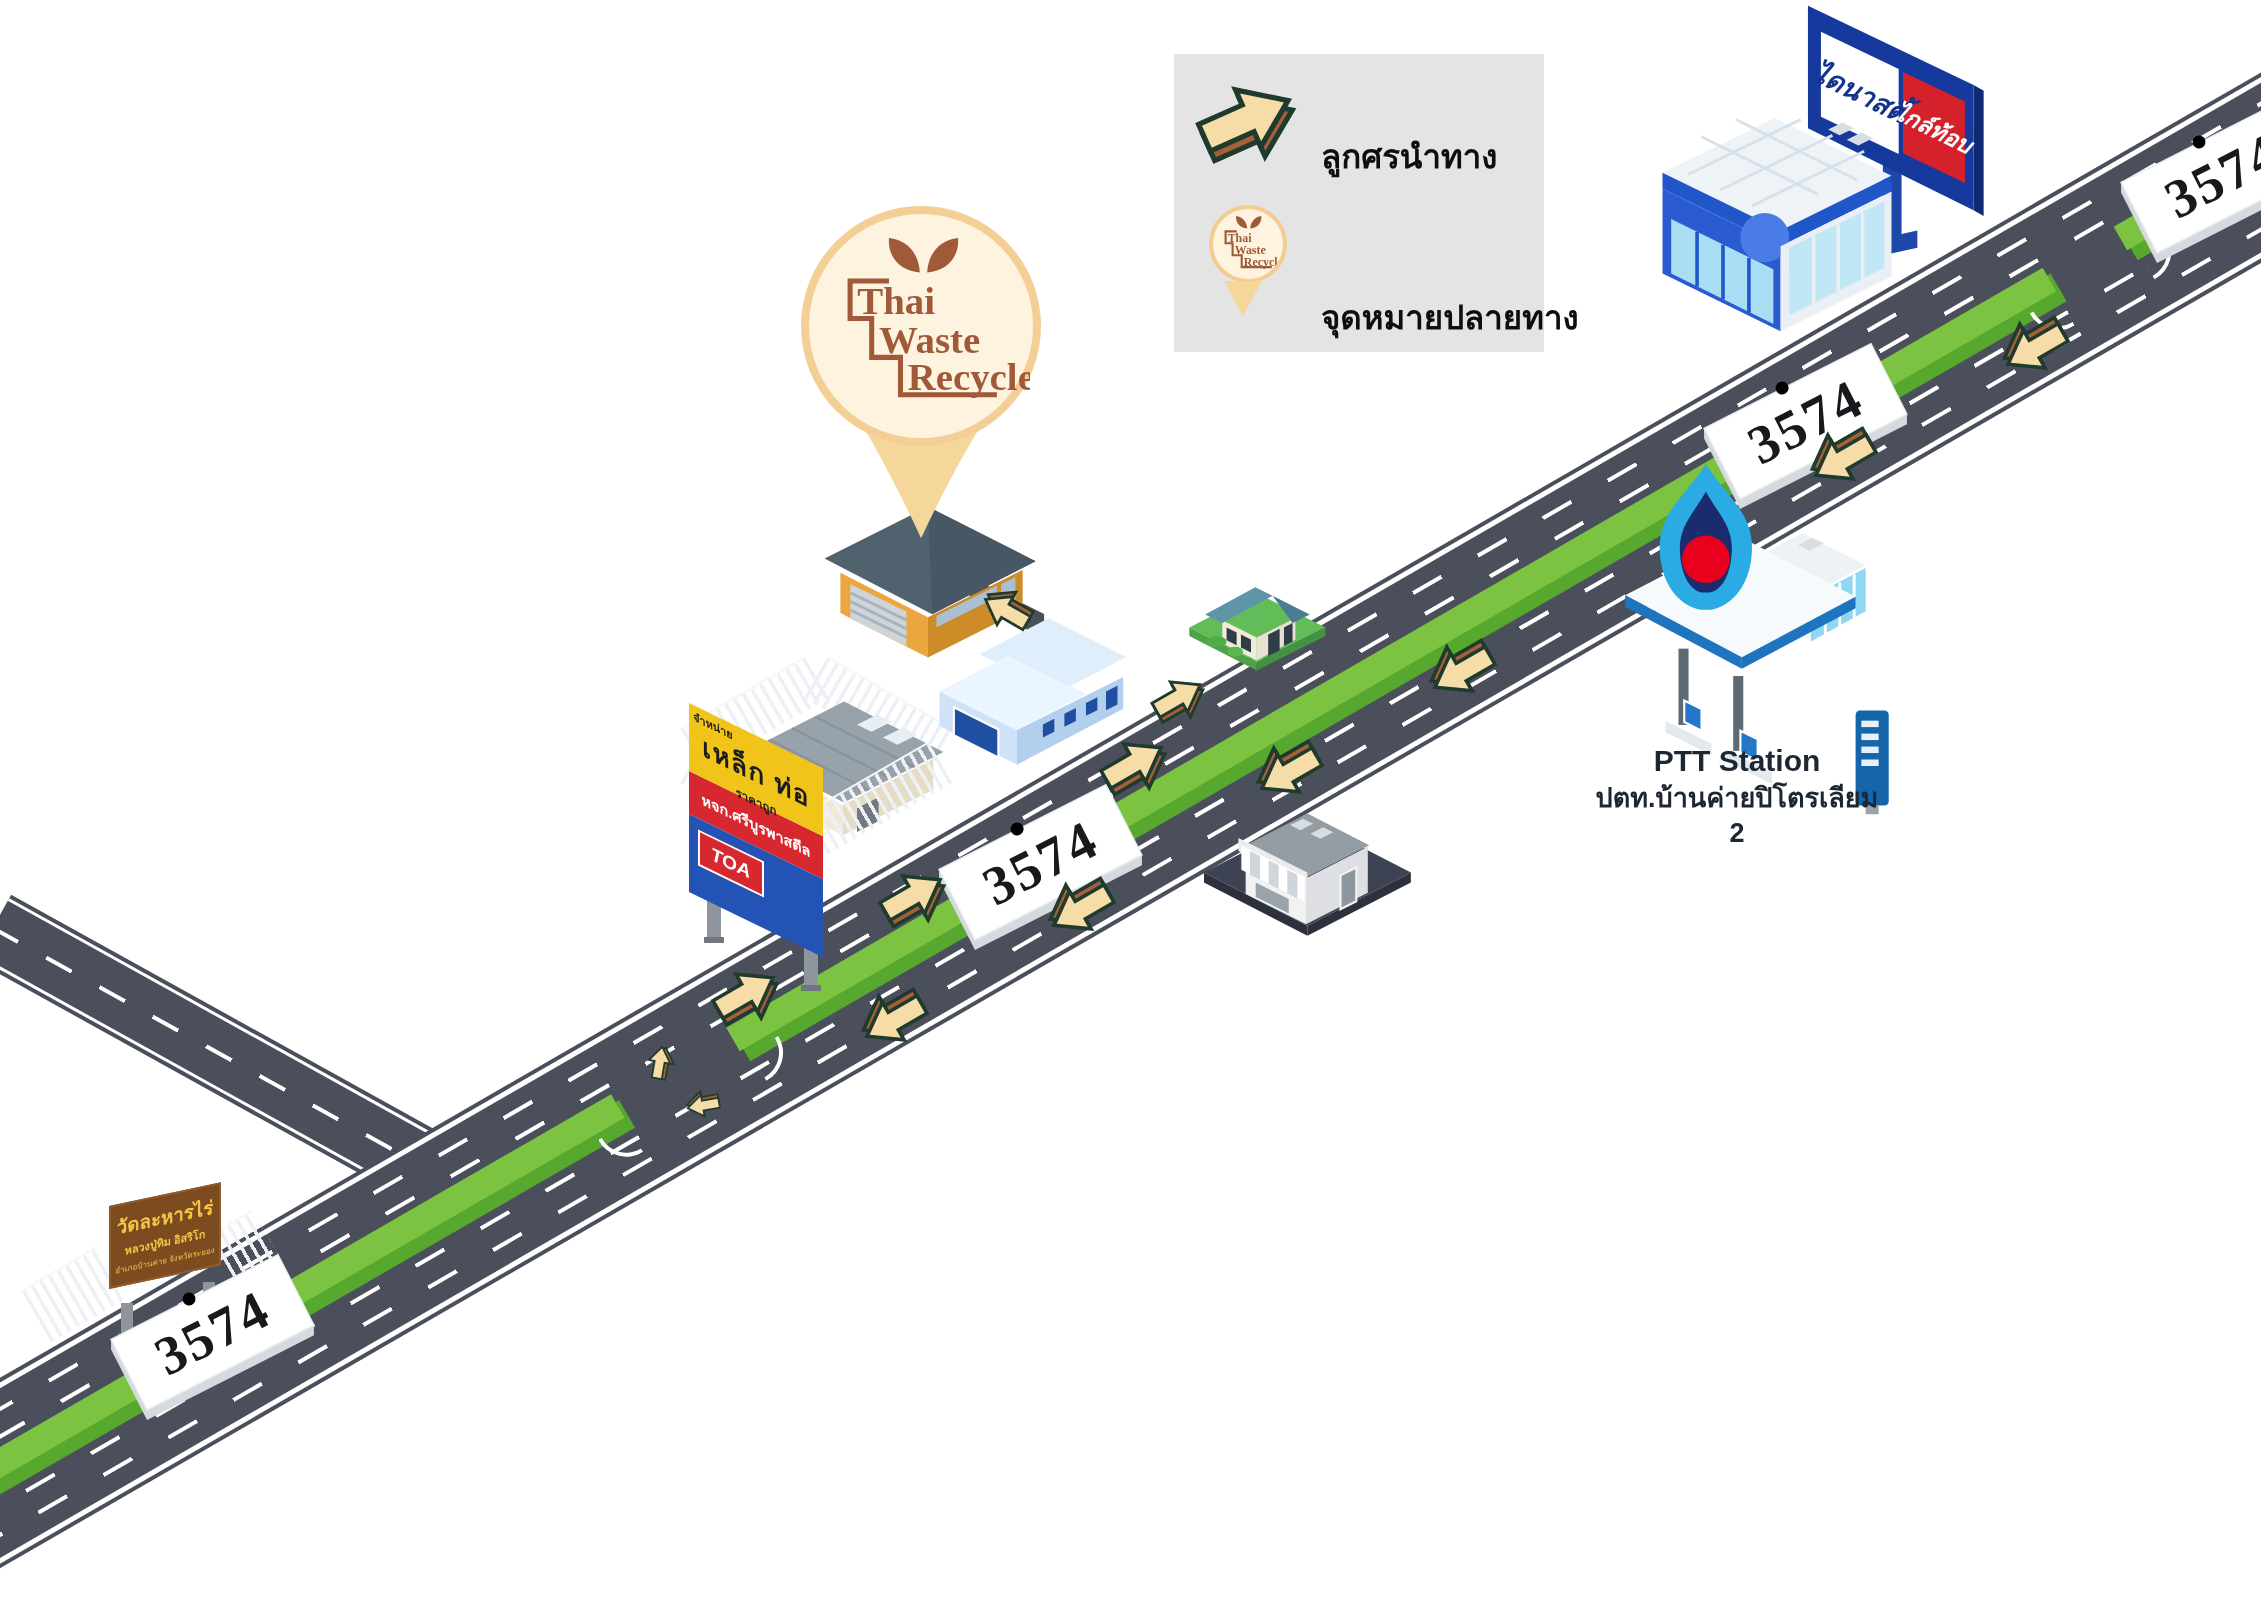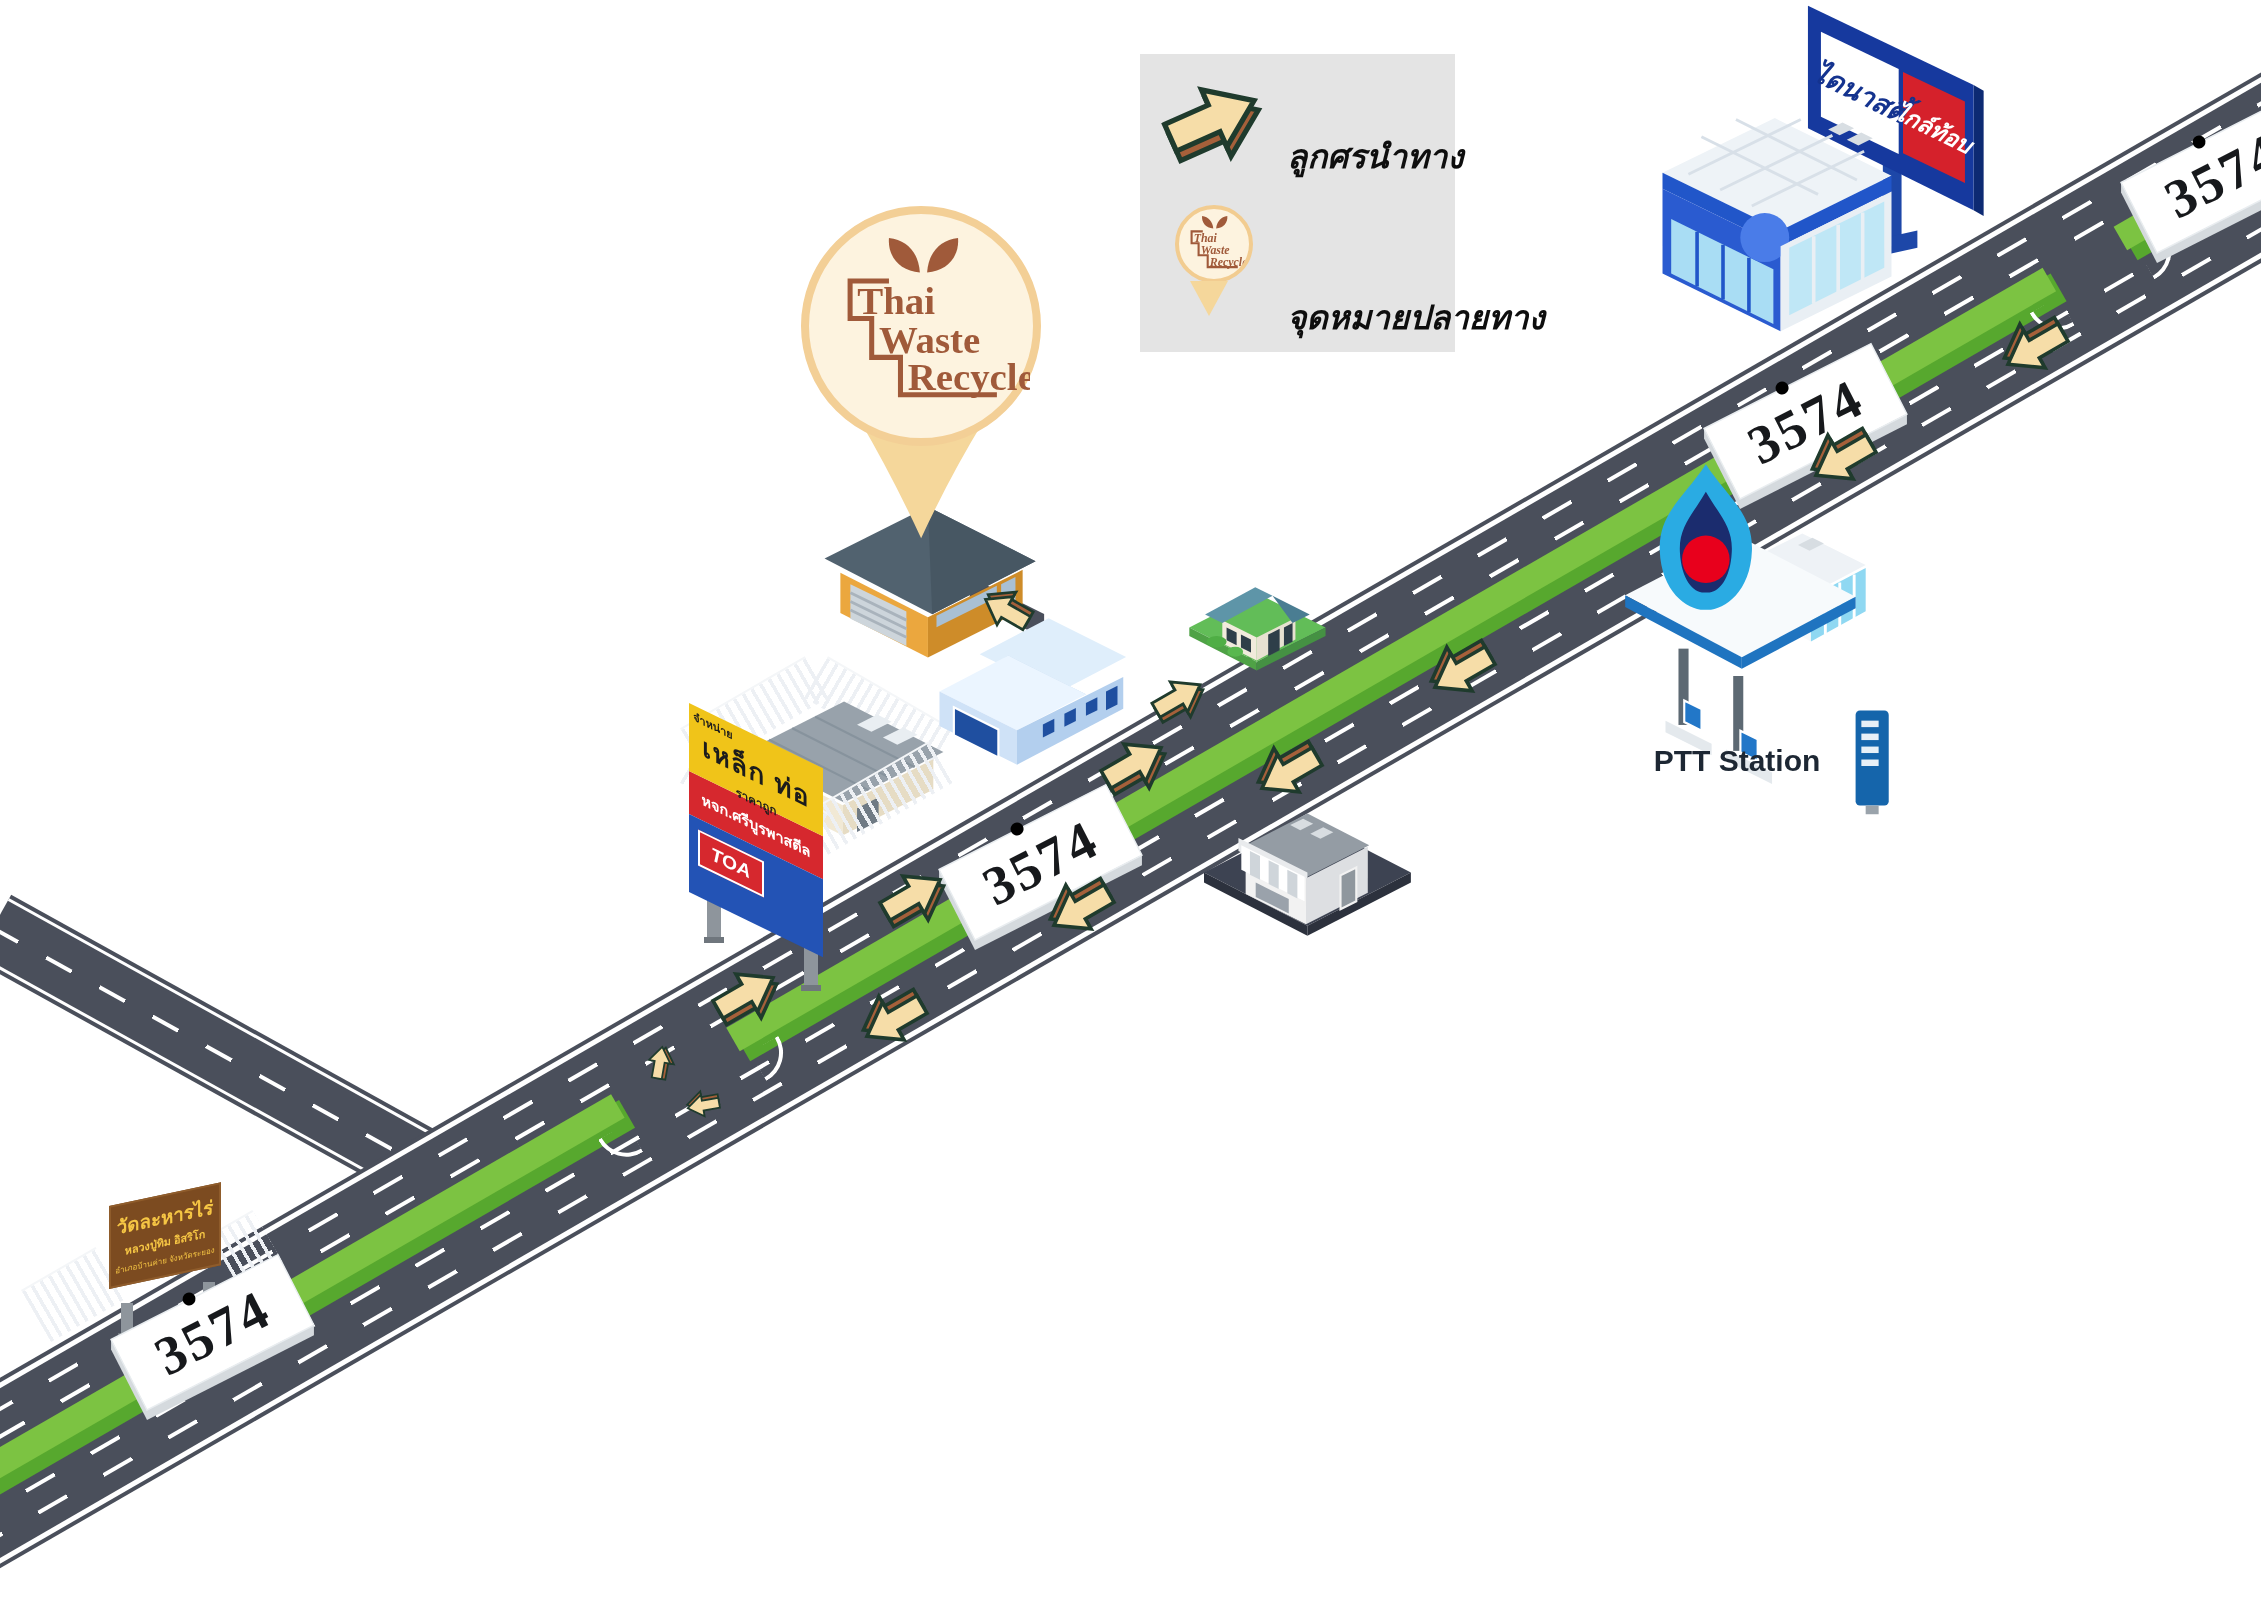--- a/index.html
+++ b/index.html
@@ -43,21 +43,21 @@
   .plate text{font-family:"Liberation Serif",serif;font-weight:bold;font-size:76px;fill:#17191c;letter-spacing:4px;}
 
   
   .balloon-tail{position:absolute;left:827px;top:403px;width:194px;height:151px;}
   .balloon{position:absolute;left:801px;top:206px;width:240px;height:240px;border-radius:50%;
            background:#fdf3df;border:8px solid #f3cf96;box-sizing:border-box;}
   .balloon-logo{position:absolute;left:817px;top:219px;width:213px;height:199px;}
   .balloon-logo text{font-family:"Liberation Serif",serif;font-weight:bold;fill:#a05a3a;}
 
   
-  .legend{position:absolute;left:1140px;top:54px;width:315px;height:298px;background:#e4e4e4;color:#0e0e0e;font-style:italic;}
+  .legend{position:absolute;left:1174px;top:54px;width:370px;height:298px;background:#e4e4e4;color:#0e0e0e;}
   .legend .lg-arrow{position:absolute;left:21.6px;top:27px;width:108px;height:93px;transform:rotate(-24deg);}
   .legend .lbl{position:absolute;left:147px;font-size:33px;font-weight:800;white-space:nowrap;}
   .legend .lbl.l1{top:76px}.legend .lbl.l2{top:237px}
   .pin{position:absolute;left:35px;top:151px;width:78px;height:78px;border-radius:50%;
        background:#fdf3df;border:4.3px solid #f2cc90;box-sizing:border-box;overflow:hidden;}
   .pin svg{width:100%;height:100%}
   .pin svg text{font-family:"Liberation Serif",serif;font-weight:bold;fill:#a05a3a;font-size:17px;}
   .pin-tail{position:absolute;left:50px;top:227px;width:0;height:0;border-left:19.4px solid transparent;
             border-right:19.4px solid transparent;border-top:35px solid #f5d79b;}
 
@@ -265,20 +265,21 @@
     <rect x="338" y="416" width="24" height="9" fill="#fff" opacity="0.9"></rect>
     <rect x="344" y="480" width="18" height="12" fill="#9aa3ab"></rect>
     <g transform="translate(36,-2)">
       <path d="M86,8 C56,54 20,76 22,128 C24,186 62,212 86,210 C110,212 148,186 150,128 C152,76 116,54 86,8 Z" fill="#2aabe3"></path>
       <path d="M86,46 C66,80 48,96 50,130 C52,170 70,188 86,186 C102,188 120,170 122,130 C124,96 106,80 86,46 Z" fill="#1b2c6e"></path>
       <circle cx="86" cy="140" r="33" fill="#e8001c"></circle>
     </g>
   </svg>
   <div class="map-label" style="left:1586px;top:741px;width:302px">
     <div class="big">PTT Station</div>
+    <div class="sub">ปตท.บ้านค่ายปิโตรเลียม 2</div>
   </div>
 
   <svg class="abs" style="left:1651px;top:0" width="414" height="360" viewBox="0 0 575 500">
     <polygon points="322,128 348,140 348,346 322,334" fill="#1d47a8"></polygon>
     <polygon points="298,336 370,320 370,344 298,360" fill="#1d47a8"></polygon>
     <polygon points="448,118 462,126 462,300 448,292" fill="#0d2a73"></polygon>
     <polygon points="218,8 448,118 448,292 218,178" fill="#16399e"></polygon>
     <polygon points="236,44 344,96 344,214 236,162" fill="#ffffff"></polygon>
     <polygon points="350,100 436,141 436,254 350,213" fill="#d5212b"></polygon>
     <text x="290" y="142" transform="rotate(26.3 290 129)" text-anchor="middle" font-size="38" font-weight="bold" font-style="italic" fill="#14338f">ไดนาสตี้</text>

